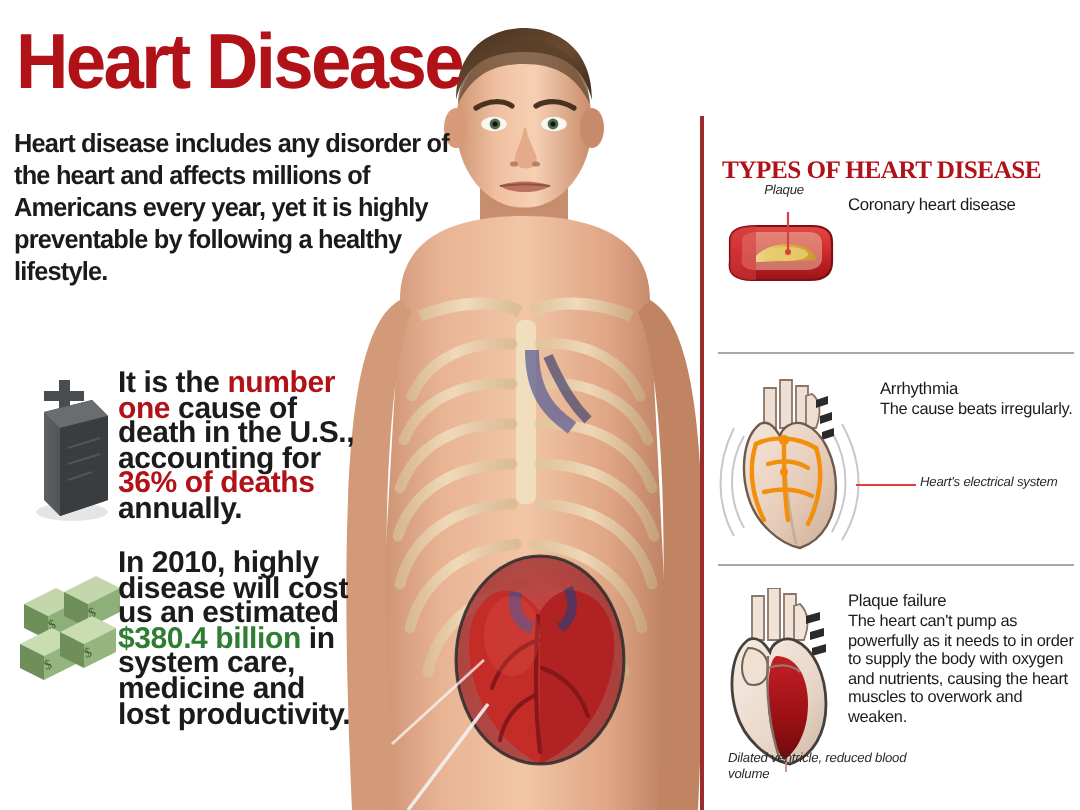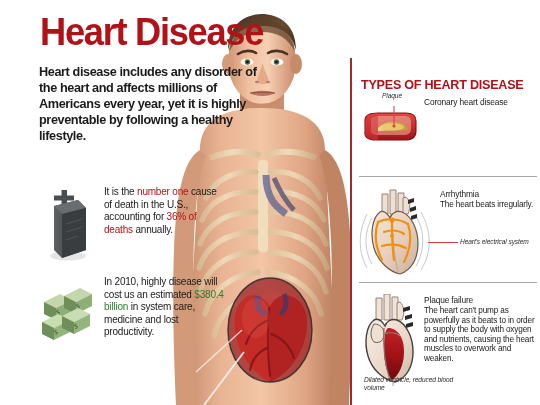--- a/index.html
+++ b/index.html
@@ -3,60 +3,60 @@
 <meta charset="utf-8">
 <style>
   html,body{margin:0;padding:0;background:#ffffff;}
   body{width:540px;height:405px;overflow:hidden;
        font-family:"Liberation Sans",sans-serif;
        -webkit-font-smoothing:antialiased;}
 
   #infographic{position:relative;width:540px;height:405px;background:#ffffff;overflow:hidden;}
 
   
-  #left-column{position:absolute;left:0;top:0;width:350px;height:405px;margin-left:32px;}
+  #left-column{position:absolute;left:0;top:0;width:350px;height:405px;}
 
   #page-title{position:absolute;left:8px;top:12px;width:250px;
      font-size:39px;line-height:40px;font-weight:bold;
      color:#B11218;letter-spacing:-1.4px;
      font-family:"Liberation Sans",sans-serif;
      transform:scaleX(.93);transform-origin:left top;}
 
   #intro-paragraph{position:absolute;left:7px;top:64px;width:228px;
      font-size:13.1px;line-height:15.9px;font-weight:bold;color:#1b1b1b;
      letter-spacing:-0.42px;transform:scaleX(.97);transform-origin:left top;}
 
   
   .stat-block{position:absolute;}
   #stat-death{left:10px;top:186px;}
   #stat-cost{left:10px;top:276px;}
 
-  .stat-text{position:absolute;left:62px;top:0;width:122px;
-     font-size:10px;line-height:12.6px;font-weight:normal;color:#1b1b1b;
+  .stat-text{position:absolute;left:49px;top:0;width:122px;
+     font-size:15px;line-height:12.6px;font-weight:bold;color:#1b1b1b;
      letter-spacing:-0.2px;}
   .hl-red{color:#B11218;}
   .hl-green{color:#2E7D32;}
 
   
   .tombstone-icon{position:absolute;left:0;top:2px;width:50px;height:76px;}
   
   .money-icon{position:absolute;left:0;top:10px;width:52px;height:62px;}
 
   
   #body-figure{position:absolute;left:170px;top:0px;width:185px;height:405px;}
 
   
   #vertical-divider{position:absolute;left:350px;top:58px;width:1.6px;height:347px;
       background:#9c2b2b;}
 
   
   #right-panel{position:absolute;left:356px;top:0;width:184px;height:405px;}
 
   #types-heading{position:absolute;left:5px;top:78px;width:175px;
-     font-size:12.6px;font-weight:bold;color:#B11218;letter-spacing:-0.25px;}
+     font-size:12.6px;font-weight:bold;color:#B11218;letter-spacing:-0.25px;font-family:Liberation Serif, serif;}
 
   .section-divider{position:absolute;left:3px;width:178px;height:1px;background:#a8a8a8;}
   #divider-1{top:176px;}
   #divider-2{top:282px;}
 
   .disease-block{position:absolute;}
   .disease-text{position:absolute;width:113px;
      font-size:8.2px;line-height:9.5px;color:#1b1b1b;letter-spacing:-0.15px;}
   .disease-title{font-weight:normal;font-size:8.4px;display:block;margin-bottom:0.5px;}
 
@@ -394,21 +394,21 @@
             <path d="M24,58 C32,56 40,56 48,60"></path>
           </g>
           <circle cx="34" cy="32" r="2.6" fill="#F2900D"></circle>
           <circle cx="34" cy="48" r="2" fill="#F2900D"></circle>
         </svg>
       </div>
       <div class="leader-line" style="left:72px;top:56px;width:30px;"></div>
       <div class="callout" style="left:104px;top:52px;width:76px;">Heart's electrical system</div>
       <div class="disease-text" style="left:64px;top:4px;margin-left:20px;">
         <span class="disease-title">Arrhythmia</span>
-        <span>The heart beats irregularly.</span>
+        <span>The cause beats irregularly.</span>
       </div>
     </div>
 
     <div class="section-divider" id="divider-2"></div>
 
     <div class="disease-block" id="block-failure">
       <div class="icon-well" style="left:0px;top:2px;">
         <svg width="76" height="92" viewBox="0 0 76 92">
           <defs>
             <linearGradient id="cutHeartG" x1="0" y1="0" x2="1" y2="1">
@@ -447,18 +447,18 @@
           <path d="M28,40 C33,38 40,38 44,42" stroke="#8F7F72" stroke-width="1.1" fill="none"></path>
 
           <path d="M28,34 C27,50 28,68 34,86" stroke="#7E7065" stroke-width="1.2" fill="none"></path>
 
           <line x1="37" y1="86" x2="37" y2="94" stroke="#C08C8C" stroke-width="0.9"></line>
         </svg>
       </div>
       <div class="callout" style="left:8px;top:84px;width:96px;line-height:8.4px;">Dilated ventricle, reduced blood volume</div>
       <div class="disease-text" style="left:68px;top:4px;">
         <span class="disease-title">Plaque failure</span>
-        <span>The heart can't pump as powerfully as it beats to in order to supply the body with oxygen and nutrients, causing the heart muscles to overwork and weaken.</span>
+        <span>The heart can't pump as powerfully as it needs to in order to supply the body with oxygen and nutrients, causing the heart muscles to overwork and weaken.</span>
       </div>
     </div>
 
   </div>
 </div>
 
 </body></html>

